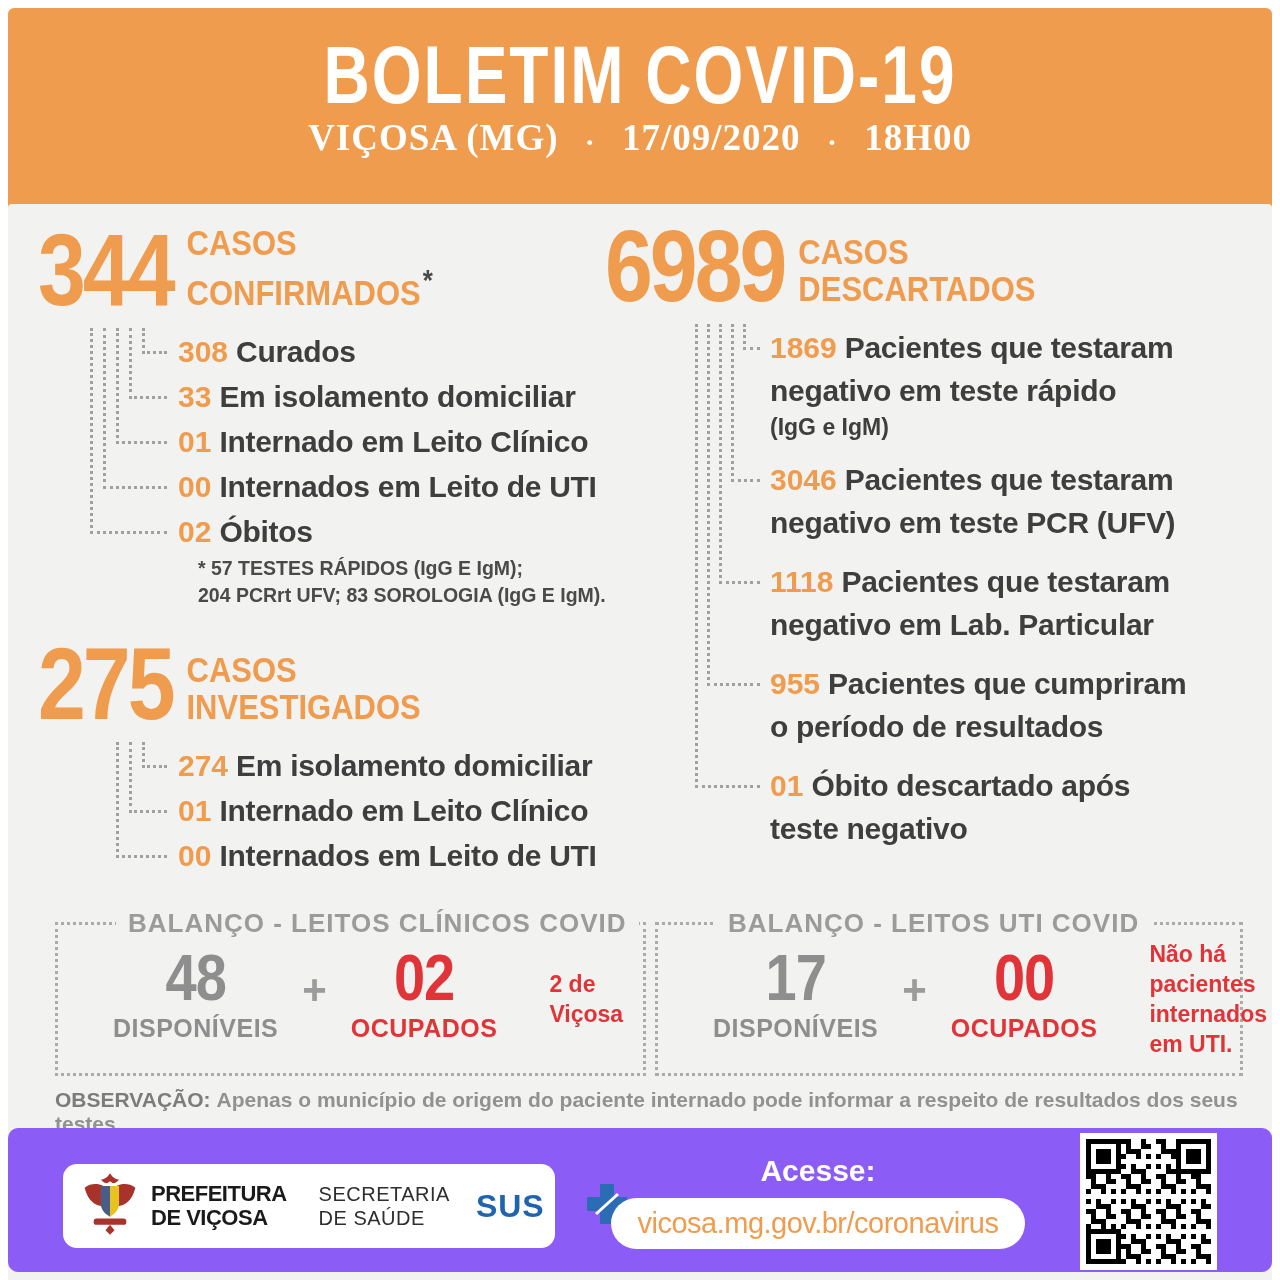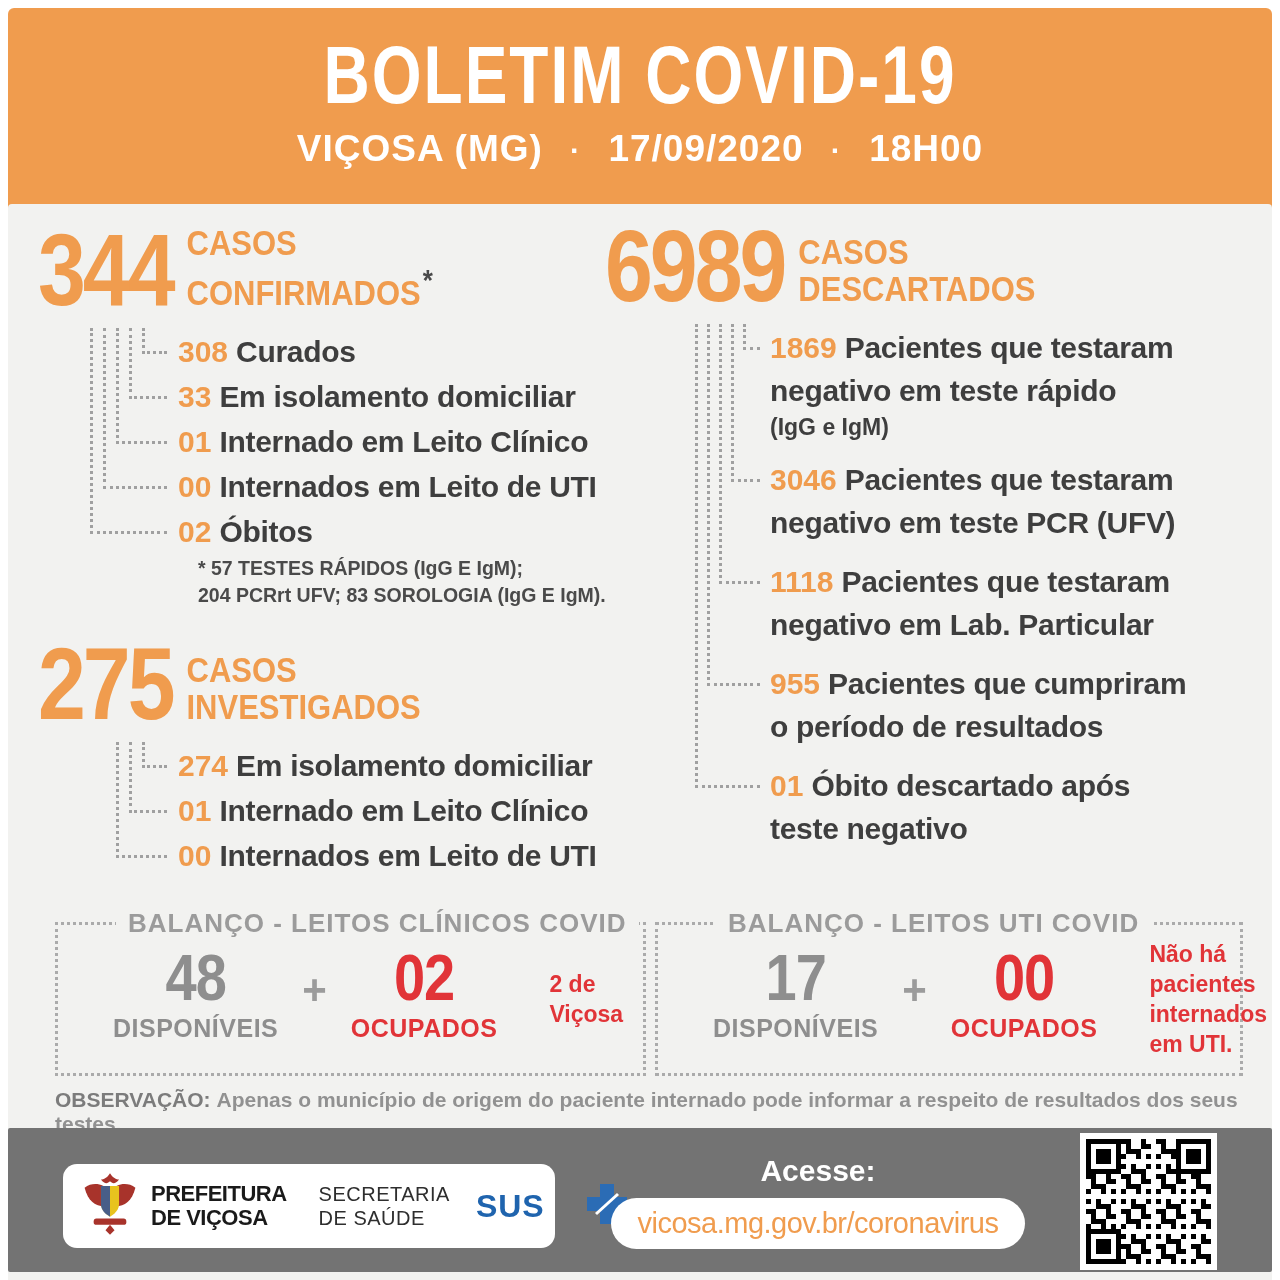--- a/index.html
+++ b/index.html
@@ -3,21 +3,21 @@
 <meta charset="utf-8">
 <style>
   html,body{margin:0;padding:0;width:1280px;height:1280px;overflow:hidden;background:#fff;
     font-family:"Liberation Sans",sans-serif;-webkit-font-smoothing:antialiased;}
 
   
   .banner{position:absolute;left:8px;right:8px;top:8px;height:204px;background:#F09C4E;
     border-radius:6px;text-align:center;color:#fff;}
   .banner-title{display:inline-block;margin-top:30px;font-size:64px;font-weight:bold;letter-spacing:2px;
     transform:scaleY(1.28);transform-origin:center center;white-space:nowrap;}
-  .banner-sub{margin-top:16px;font-size:37px;font-weight:bold;letter-spacing:1px;}
+  .banner-sub{margin-top:4px;font-size:37px;font-weight:bold;letter-spacing:1px;font-family:Liberation Serif, serif;}
   .banner-sub .sep{margin:0 16px;font-size:30px;vertical-align:middle;}
 
   
   .content{position:absolute;left:8px;right:8px;top:204px;height:1105px;background:#F2F2F0;border-radius:4px;}
 
   
   .stat{position:absolute;}
   .stat-head{display:flex;align-items:flex-end;}
   .big-num{display:inline-block;font-size:86px;line-height:78px;font-weight:bold;color:#F09C4E;
     letter-spacing:-3px;transform:scaleY(1.18);transform-origin:left bottom;}
@@ -47,21 +47,21 @@
   .gray .bed-num,.gray .bed-lab{color:#8E8E8E;}
   .red-col .bed-num,.red-col .bed-lab{color:#E13438;}
   .bed-plus{font-size:42px;font-weight:bold;color:#9B9B9B;margin:0 24px 18px 24px;}
   .bed-note{margin-left:52px;font-size:23px;line-height:30px;font-weight:bold;color:#E13438;white-space:pre-line;}
 
   
   .observation{position:absolute;left:47px;top:884px;width:1185px;font-size:21px;font-weight:bold;color:#919191;}
   .observation .obs-label{color:#7C7C7C;margin-right:6px;}
 
   
-  .footer{position:absolute;left:8px;right:8px;top:1128px;height:144px;background:#737373;border-radius:2px;}
+  .footer{position:absolute;left:8px;right:8px;top:1128px;height:144px;background:#8b5cf6;border-radius:10px;}
   .logo-box{position:absolute;left:55px;top:36px;width:492px;height:84px;background:#fff;border-radius:14px;
     display:flex;align-items:center;padding:0 18px;box-sizing:border-box;}
   .pref-text{margin-left:12px;font-size:22px;line-height:24px;font-weight:bold;color:#1A1A1A;letter-spacing:-0.5px;}
   .logo-divider{width:2px;height:58px;background:#3A3A3A;margin:0 16px;}
   .secr-text{font-size:20px;line-height:24px;color:#2E2E2E;letter-spacing:0.5px;}
   .sus-wrap{display:flex;align-items:center;margin-left:26px;gap:31px;}
   .sus-text{font-size:32px;font-weight:bold;color:#1F64AE;letter-spacing:1px;margin-right:8px;}
   .acesse{position:absolute;left:590px;width:440px;top:26px;text-align:center;}
   .acesse-label{font-size:30px;font-weight:bold;color:#fff;}
   .url-pill{display:inline-block;margin-top:10px;background:#fff;border-radius:26px;padding:9px 26px;

